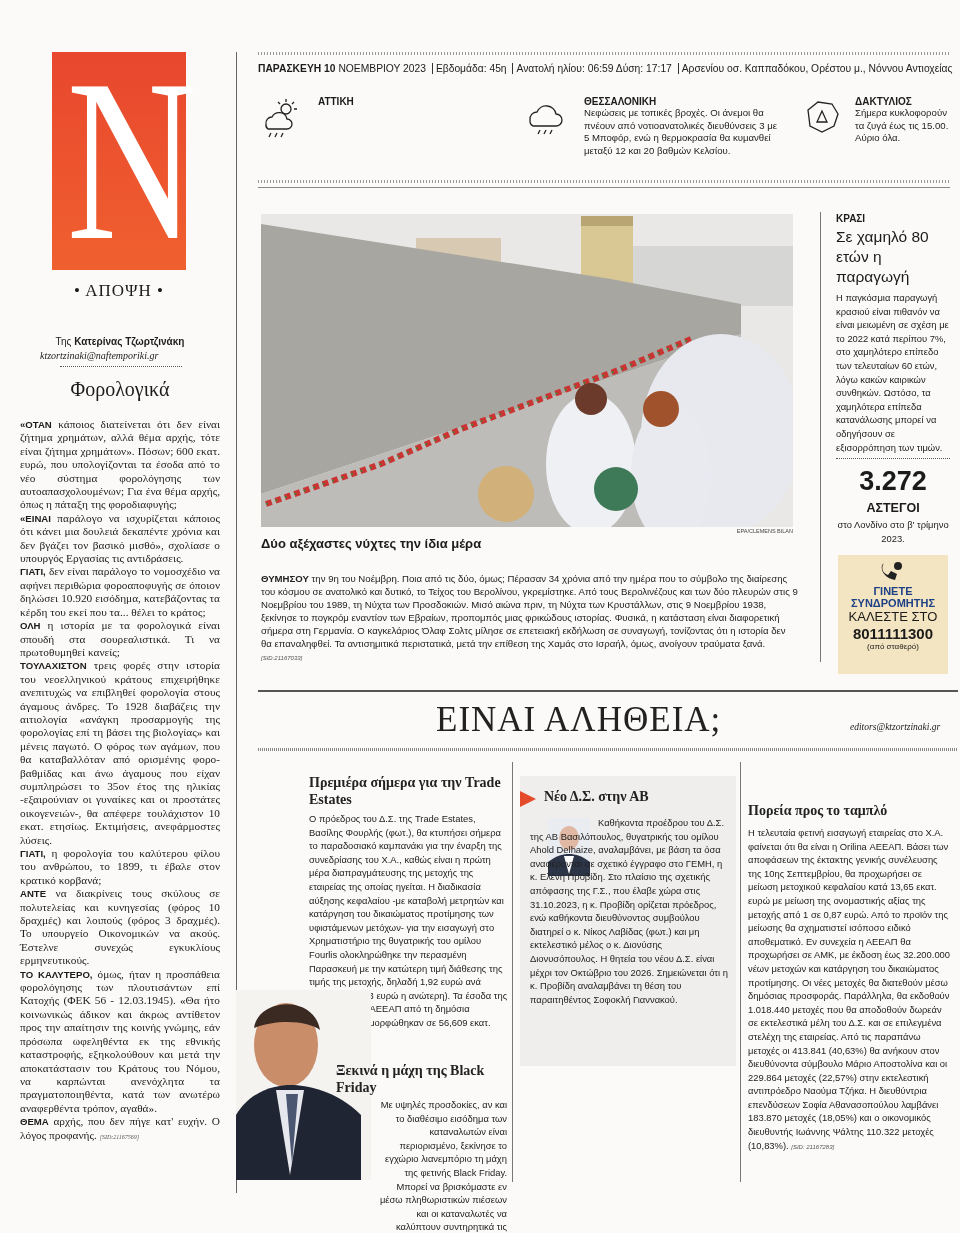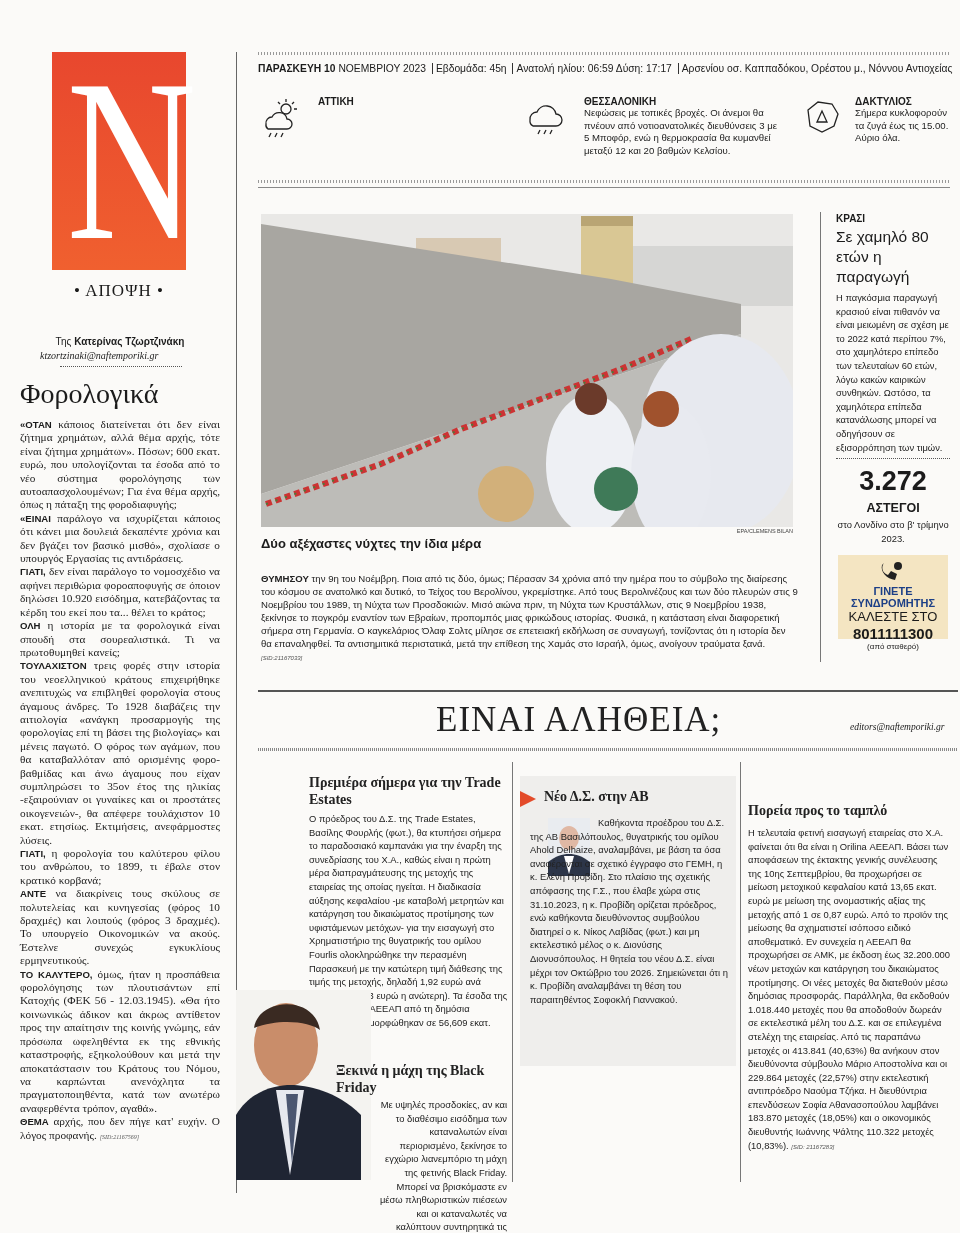--- a/index.html
+++ b/index.html
@@ -4,21 +4,21 @@
 <style>
   *{box-sizing:border-box;margin:0;padding:0}
   body{width:960px;height:1233px;background:#fbfaf8;font-family:"Liberation Sans",sans-serif;color:#1b1b1b;position:relative;overflow:hidden}
   #logo{position:absolute;left:52px;top:52px;width:134px;height:218px;background:linear-gradient(#e8472e,#f0602f);}
   #logo span{position:absolute;left:0;top:2px;width:134px;text-align:center;font-family:"Liberation Serif",serif;font-size:230px;line-height:214px;color:#fff;transform:scaleX(.78)}
   #apopsi{position:absolute;left:52px;top:281px;width:134px;text-align:center;font-family:"Liberation Serif",serif;font-size:17px;letter-spacing:1px}
   #byline{position:absolute;left:40px;top:336px;width:160px;text-align:center;font-size:10px}
   #byline b{font-weight:bold}
   #email{position:absolute;left:40px;top:350px;width:160px;font-family:"Liberation Serif",serif;font-style:italic;font-size:10px}
   #bylinedots{position:absolute;left:60px;top:366px;width:122px;border-top:1px dotted #555}
-  #coltitle{position:absolute;left:20px;top:378px;width:200px;font-family:"Liberation Serif",serif;font-size:28px}
+  #coltitle{position:absolute;left:20px;top:378px;width:200px;text-align:center;font-family:"Liberation Serif",serif;font-size:20px}
   #colbody{position:absolute;left:20px;top:418px;width:200px;font-family:"Liberation Serif",serif;font-size:11.3px;line-height:13.4px;text-align:justify}
   #colbody p{margin:0}
   #colbody b{font-family:"Liberation Sans",sans-serif;font-size:9.6px;font-weight:bold}
   .sid{font-size:6px;font-style:italic;color:#555}
   #vsep{position:absolute;left:236px;top:52px;bottom:40px;border-left:1.4px solid #666}
   
   #dateline{position:absolute;left:258px;top:63px;width:700px;font-size:10.3px;white-space:nowrap}
   #dateline b{font-weight:bold}
   .topdots{position:absolute;left:258px;width:692px;height:3px;background:repeating-linear-gradient(90deg,#999 0 1px,transparent 1px 3px)}
   .weather{position:absolute;top:96px}
@@ -33,21 +33,21 @@
   #story b{font-weight:bold}
   
   #rsep{position:absolute;left:820px;top:212px;height:450px;border-left:1px solid #777}
   #kicker{position:absolute;left:836px;top:213px;font-size:10px;font-weight:bold}
   #rtitle{position:absolute;left:836px;top:227px;width:120px;font-size:15.5px;line-height:20px}
   #rbody{position:absolute;left:836px;top:291px;width:120px;font-size:9.4px;line-height:13.6px}
   #rdots{position:absolute;left:836px;top:458px;width:114px;border-top:1px dotted #555}
   #bignum{position:absolute;left:836px;top:466px;width:114px;text-align:center;font-size:27px;font-weight:bold}
   #bigl1{position:absolute;left:836px;top:501px;width:114px;text-align:center;font-size:12.5px;font-weight:bold}
   #bigl2{position:absolute;left:836px;top:518px;width:114px;text-align:center;font-size:9.4px;line-height:13.6px}
-  #subbox{position:absolute;left:838px;top:555px;width:110px;height:84px;background:#f4e5c2;text-align:center}
+  #subbox{position:absolute;left:838px;top:555px;width:110px;height:119px;background:#f4e5c2;text-align:center}
   #subbox .t{color:#1c3f86;font-weight:bold;font-size:11px;line-height:12px}
   #subbox .c{font-size:13px;}
   #subbox .p{font-size:15px;font-weight:bold;margin-top:1px}
   #subbox .n{font-size:8px}
   
   #hsep{position:absolute;left:258px;top:690px;width:700px;border-top:2px solid #555}
   #sectiontitle{position:absolute;left:436px;top:700px;font-family:"Liberation Serif",serif;font-size:35px;letter-spacing:1px;color:#222}
   #editors{position:absolute;left:850px;top:722px;font-family:"Liberation Serif",serif;font-style:italic;font-size:9.5px}
   .botdots{position:absolute;left:258px;top:748px;width:700px;height:3px;background:repeating-linear-gradient(90deg,#888 0 1px,transparent 1px 2px)}
   .colsep{position:absolute;top:762px;border-left:1px solid #777}
@@ -161,21 +161,21 @@
       <circle cx="20" cy="7" r="4" fill="#222"></circle>
     </svg>
   <div class="t">ΓΙΝΕΤΕ ΣΥΝΔΡΟΜΗΤΗΣ</div>
   <div class="c">ΚΑΛΕΣΤΕ ΣΤΟ</div>
   <div class="p">8011111300</div>
   <div class="n">(από σταθερό)</div>
 </div>
 
 <div id="hsep"></div>
 <div id="sectiontitle">ΕΙΝΑΙ ΑΛΗΘΕΙΑ;</div>
-<div id="editors">editors@naftemporiki.gr</div>
+<div id="editors">editors@ktzortzinaki.gr</div>
 <div class="botdots"></div>
 
 <div class="colsep" style="left:512px;height:420px"></div>
 <div class="colsep" style="left:740px;height:420px"></div>
 
 <div class="btitle" style="left:309px;top:774px;width:200px">Πρεμιέρα σήμερα για την Trade Estates</div>
 <div class="bbody" style="left:309px;top:812px;width:200px">Ο πρόεδρος του Δ.Σ. της Trade Estates, Βασίλης Φουρλής (φωτ.), θα κτυπήσει σήμερα το παραδοσιακό καμπανάκι για την έναρξη της συνεδρίασης του Χ.Α., καθώς είναι η πρώτη μέρα διαπραγμάτευσης της μετοχής της εταιρείας της οποίας ηγείται. Η διαδικασία αύξησης κεφαλαίου -με καταβολή μετρητών και κατάργηση του δικαιώματος προτίμησης των υφιστάμενων μετόχων- για την εισαγωγή στο Χρηματιστήριο της θυγατρικής του ομίλου Fourlis ολοκληρώθηκε την περασμένη Παρασκευή με την κατώτερη τιμή διάθεσης της τιμής της μετοχής, δηλαδή 1,92 ευρώ ανά μετοχή (σε 2,13 ευρώ η ανώτερη). Τα έσοδα της Trade Estates ΑΕΕΑΠ από τη δημόσια προσφορά διαμορφώθηκαν σε 56,609 εκατ. ευρώ.</div>
 
 <div class="imgph" style="left:236px;top:990px;width:135px;height:190px">
   <svg width="135" height="190" viewBox="0 0 135 190">

